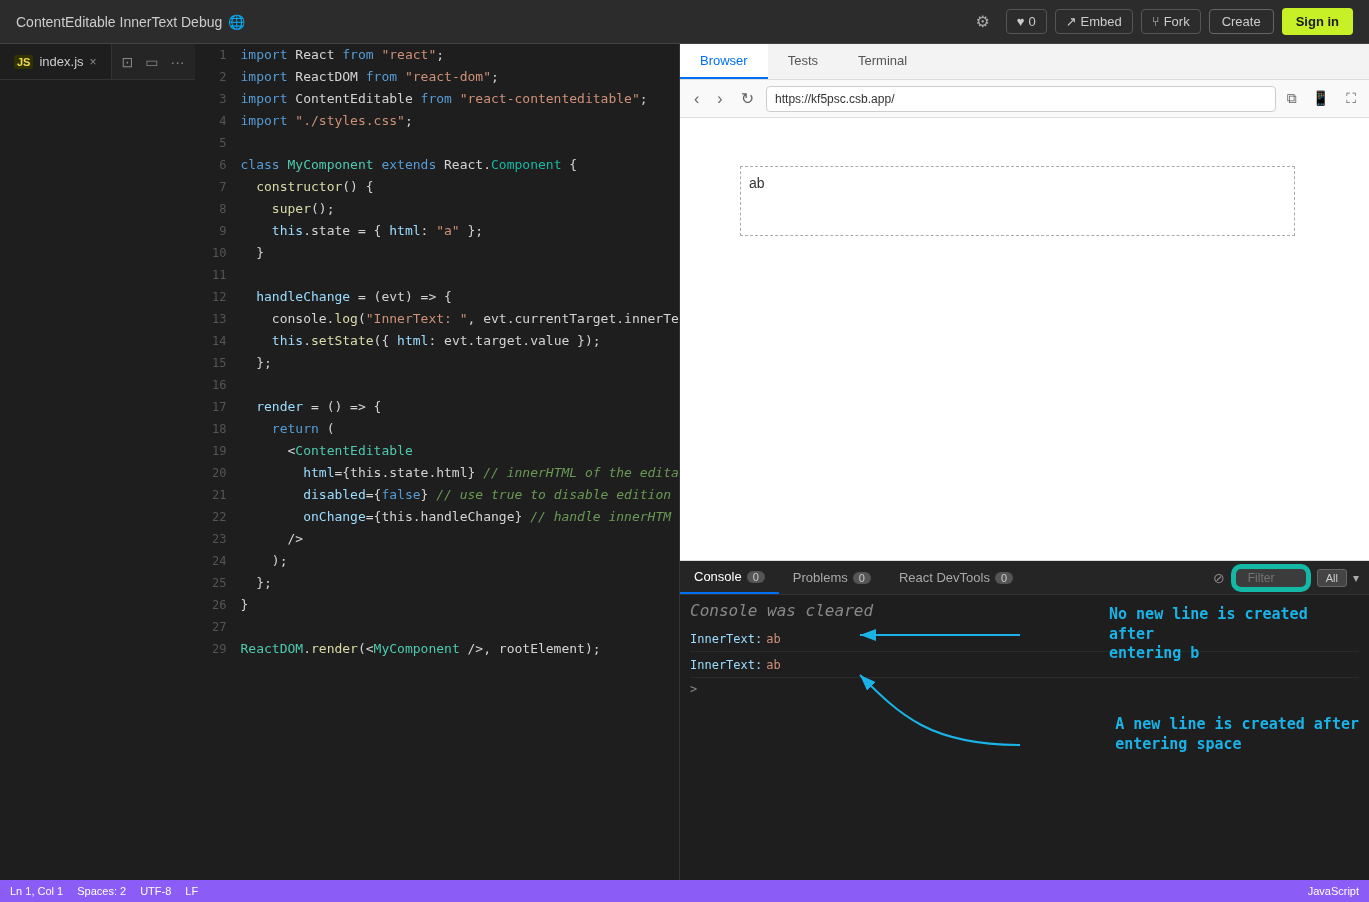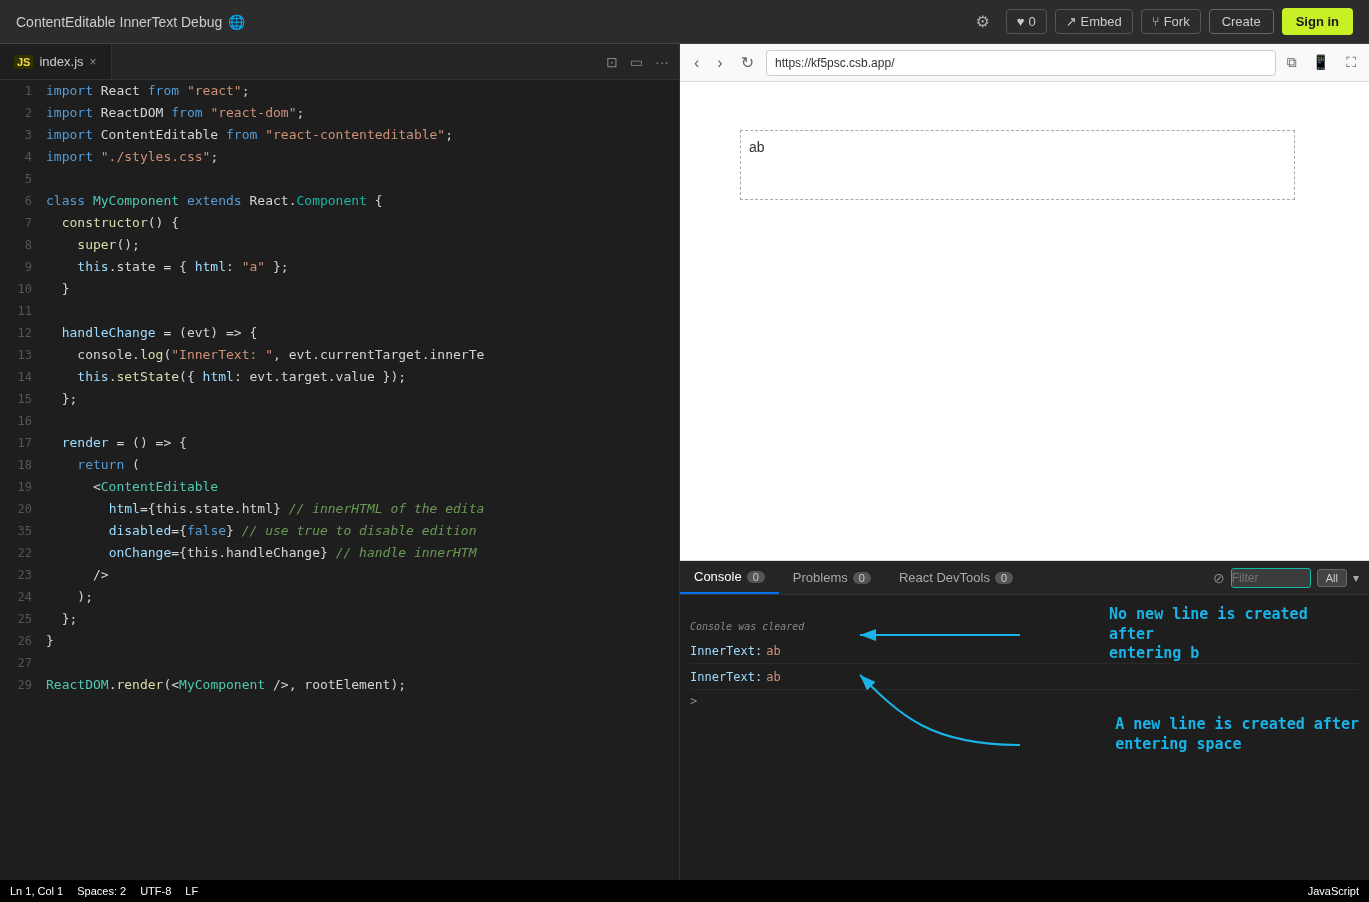--- a/index.html
+++ b/index.html
@@ -97,21 +97,21 @@
       display: flex;
       flex: 1;
       overflow: hidden;
     }
 
     
     .editor-panel {
       width: 680px;
       flex-shrink: 0;
       display: flex;
-      flex-direction: column;
+      flex-direction: row;
       background: #1e1e1e;
       border-right: 1px solid #333;
     }
 
     
     .editor-tabs {
       background: #252526;
       height: 36px;
       display: flex;
       align-items: center;
@@ -323,23 +323,23 @@
     }
     .console-tab-spacer { flex: 1; }
     .filter-area {
       display: flex;
       align-items: center;
       gap: 6px;
       padding: 0 10px;
     }
     .filter-input {
       background: #3c3c3c;
-      border: 1px solid #14b8a6;
-      border-radius: 3px;
-      padding: 2px 0;
+      border: 5px solid #14b8a6;
+      border-radius: 10px;
+      padding: 2px 12px;
       font-size: 12px;
       color: #ccc;
       width: 80px;
     }
     .filter-all-btn {
       background: #444;
       border: 1px solid #666;
       border-radius: 3px;
       color: #ccc;
       font-size: 11px;
@@ -364,24 +364,23 @@
       flex: 1;
       overflow-y: auto;
       padding: 6px 10px;
       font-family: 'Consolas', monospace;
       font-size: 12px;
       color: #ccc;
       position: relative;
     }
     .console-cleared {
       color: #888;
-      font-size: 10px;
+      font-size: 16px;
       margin-bottom: 6px;
       font-style: italic;
-      margin-top: 20px;
     }
     .console-row {
       display: flex;
       align-items: center;
       padding: 4px 0;
       border-bottom: 1px solid #2a2a2a;
       gap: 4px;
       min-height: 26px;
     }
     .console-label { color: #9cdcfe; }
@@ -401,21 +400,21 @@
       line-height: 1.3;
       pointer-events: none;
     }
     .arrow-svg {
       position: absolute;
       pointer-events: none;
     }
 
     
     .status-bar {
-      background: #000000;
+      background: #8b5cf6;
       height: 22px;
       display: flex;
       align-items: center;
       padding: 0 10px;
       font-size: 11px;
       color: #fff;
       gap: 14px;
       flex-shrink: 0;
     }
     .status-bar-right {
@@ -545,21 +544,21 @@
         </div>
         <div class="code-line">
           <span class="line-num">19</span>
           <span class="line-code">      &lt;<span style="color: rgb(78, 201, 176);">ContentEditable</span></span>
         </div>
         <div class="code-line">
           <span class="line-num">20</span>
           <span class="line-code">        <span style="color: rgb(156, 220, 254);">html</span>={this.state.html} <span style="color: rgb(106, 153, 85); font-style: italic;">// innerHTML of the edita</span></span>
         </div>
         <div class="code-line">
-          <span class="line-num">35</span>
+          <span class="line-num">21</span>
           <span class="line-code">        <span style="color: rgb(156, 220, 254);">disabled</span>={<span style="color: rgb(86, 156, 214);">false</span>} <span style="color: rgb(106, 153, 85); font-style: italic;">// use true to disable edition</span></span>
         </div>
         <div class="code-line">
           <span class="line-num">22</span>
           <span class="line-code">        <span style="color: rgb(156, 220, 254);">onChange</span>={this.handleChange} <span style="color: rgb(106, 153, 85); font-style: italic;">// handle innerHTM</span></span>
         </div>
         <div class="code-line">
           <span class="line-num">23</span>
           <span class="line-code">      /&gt;</span>
         </div>
@@ -581,20 +580,31 @@
         </div>
         <div class="code-line">
           <span class="line-num">29</span>
           <span class="line-code"><span style="color: rgb(78, 201, 176);">ReactDOM</span>.<span style="color: rgb(220, 220, 170);">render</span>(&lt;<span style="color: rgb(78, 201, 176);">MyComponent</span> /&gt;, rootElement);</span>
         </div>
       </div>
   </div>
 
   <div class="right-panel">
 
+    <div class="browser-tabs">
+      <div class="browser-tab active">
+        <span>Browser</span>
+      </div>
+      <div class="browser-tab">
+        <span>Tests</span>
+      </div>
+      <div class="browser-tab">
+        <span>Terminal</span>
+      </div>
+    </div>
 
     <div class="browser-toolbar">
       <button class="nav-btn">‹</button>
       <button class="nav-btn">›</button>
       <button class="nav-btn">↻</button>
       <input type="text" class="url-bar" value="https://kf5psc.csb.app/" style="">
       <div class="browser-action-icons">
         <span>⧉</span>
         <span>📱</span>
         <span>⛶</span>

